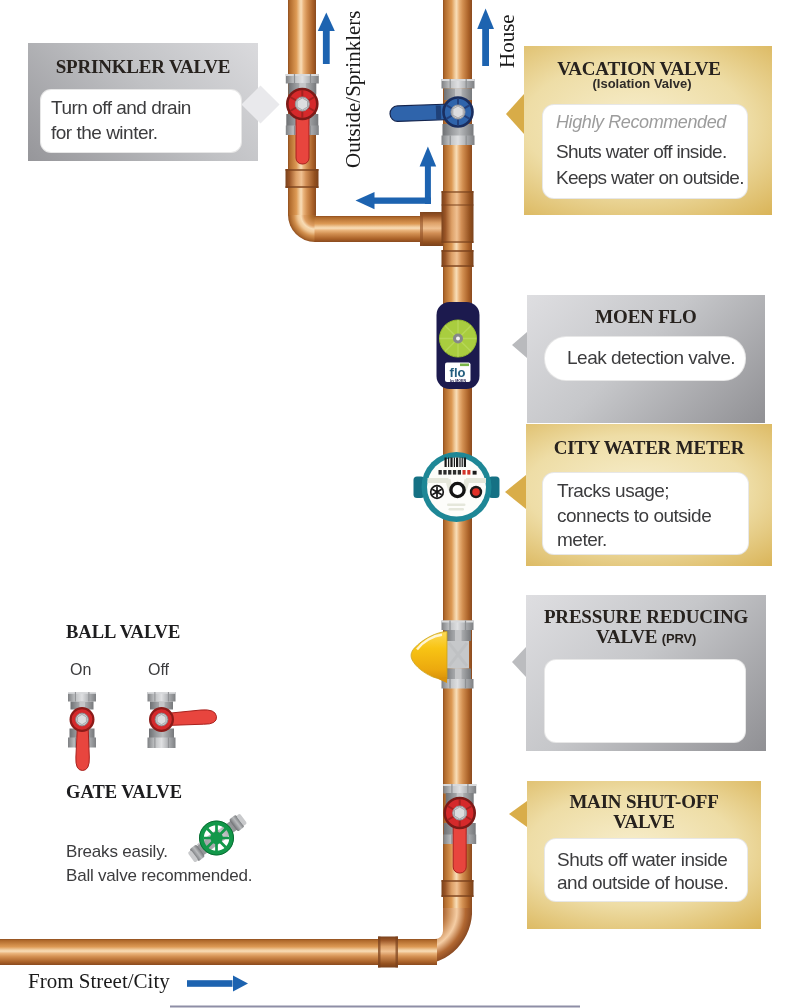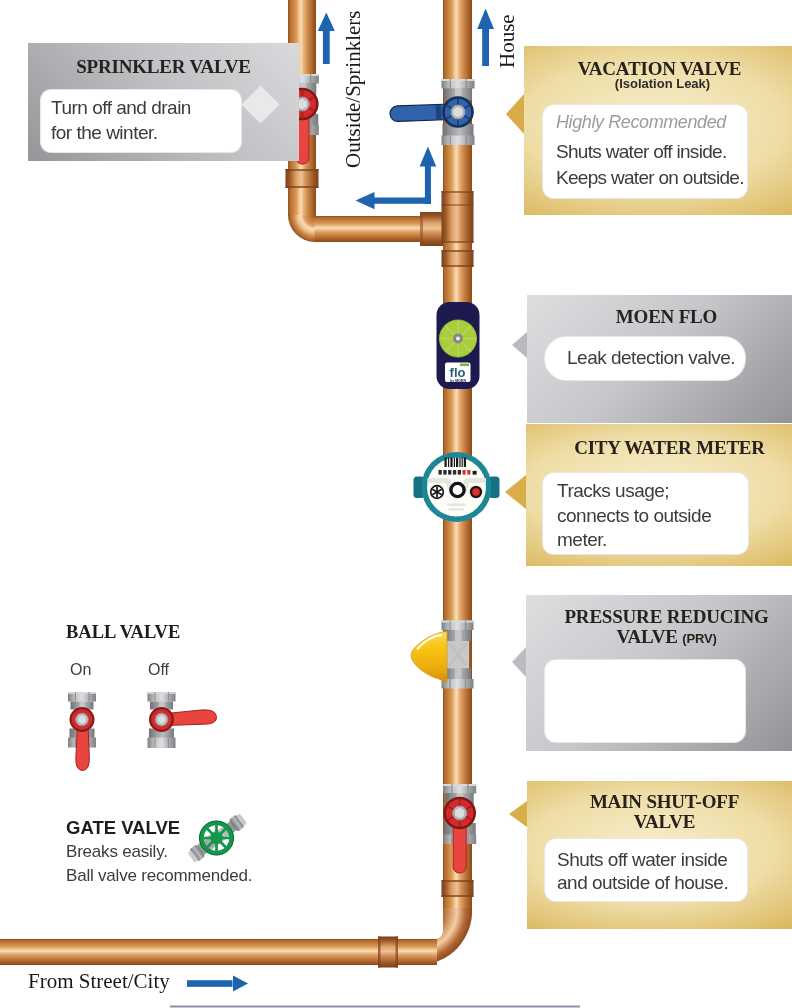--- a/index.html
+++ b/index.html
@@ -1,20 +1,20 @@
 <!DOCTYPE html>
 <html><head>
 <meta charset="utf-8">
 <style>
   html,body{margin:0;padding:0;}
   #canvas{position:relative;width:792px;height:1008px;background:#ffffff;overflow:hidden;
           font-family:"Liberation Sans",sans-serif;}
   .abs{position:absolute;}
   svg{display:block;}
-  .callout{position:absolute;padding-left:41px;}
+  .callout{position:absolute;}
   .graybg{background:linear-gradient(135deg,#dedee1 0%,#c6c7ca 45%,#909094 100%);}
   .goldbg{background:radial-gradient(ellipse 118% 100% at 45% 46%,#f7eecd 0%,#eedda6 38%,#d9b356 72%,#c69630 100%);}
   .inner{position:absolute;background:#fff;border-radius:12px;border:1px solid rgba(120,120,120,0.18);box-sizing:border-box;}
   .t1{font-family:"Liberation Serif",serif;font-weight:bold;color:#27221e;text-align:center;letter-spacing:-0.2px;}
   .bodytxt{color:#3c3c3e;letter-spacing:-0.5px;}
   .tail{position:absolute;}
 </style>
 </head>
 <body>
 <div id="canvas">
@@ -362,21 +362,21 @@
 
   <div class="bodytxt" style="position:absolute;left:23px;top:52px;font-size:19px;line-height:25px;">Turn off and drain<br>for the winter.</div>
 </div>
 
 <div class="callout goldbg" style="left:524px;top:46px;width:248px;height:169px;">
 
   <div class="tail" style="left:-18px;top:48px;width:18px;height:40px;background:#d8ac48;clip-path:polygon(0 50%,100% 0,100% 100%);"></div>
 
   <div class="t1" style="position:absolute;left:0;top:12px;width:100%;font-size:19px;margin-left:-9px;">VACATION VALVE</div>
 
-  <div style="position:absolute;left:0;top:30px;width:100%;font-size:13px;font-weight:bold;color:#2f2b28;text-align:center;margin-left:-6px;">(Isolation Leak)</div>
+  <div style="position:absolute;left:0;top:30px;width:100%;font-size:13px;font-weight:bold;color:#2f2b28;text-align:center;margin-left:-6px;">(Isolation Valve)</div>
 
   <div class="inner" style="left:18px;top:58px;width:206px;height:95px;"></div>
 
   <div style="position:absolute;left:32px;top:66px;font-size:18px;font-style:italic;color:#9c9c9c;letter-spacing:-0.4px;">Highly Recommended</div>
 
   <div class="bodytxt" style="position:absolute;left:32px;top:93px;font-size:19px;line-height:26px;letter-spacing:-0.7px;">Shuts water off inside.<br>Keeps water on outside.</div>
 </div>
 
 <div class="callout graybg" style="left:527px;top:295px;width:238px;height:128px;">
 
@@ -428,19 +428,19 @@
 <div class="abs" style="left:414px;top:0px;width:110px;height:80px;">
 <div style="position:absolute;left:81px;top:68px;transform-origin:0 0;transform:rotate(-90deg);font-family:'Liberation Serif',serif;font-size:21px;color:#1a1a1a;white-space:nowrap;">House</div>
 </div>
 
 <div class="abs" style="left:66px;top:622px;font-family:'Liberation Serif',serif;font-weight:bold;font-size:18.5px;color:#1d1d1f;">BALL VALVE</div>
 
 <div class="abs" style="left:70px;top:661px;font-size:16px;color:#3c3c3e;">On</div>
 
 <div class="abs" style="left:148px;top:661px;font-size:16px;color:#3c3c3e;">Off</div>
 
-<div class="abs" style="left:66px;top:817px;font-family:Liberation Sans, sans-serif;font-weight:bold;font-size:18.5px;color:#1d1d1f;">GATE VALVE</div>
+<div class="abs" style="left:66px;top:782px;font-family:Liberation Serif, serif;font-weight:bold;font-size:18.5px;color:#1d1d1f;">GATE VALVE</div>
 
 <div class="abs" style="left:66px;top:840px;font-size:17px;line-height:23.5px;color:#3c3c3e;letter-spacing:-0.2px;">Breaks easily.<br>Ball valve recommended.</div>
 
 <div class="abs" style="left:28px;top:969px;font-family:'Liberation Serif',serif;font-size:21px;color:#1a1a1a;">From Street/City</div>
 
 </div>
 
 </body></html>

